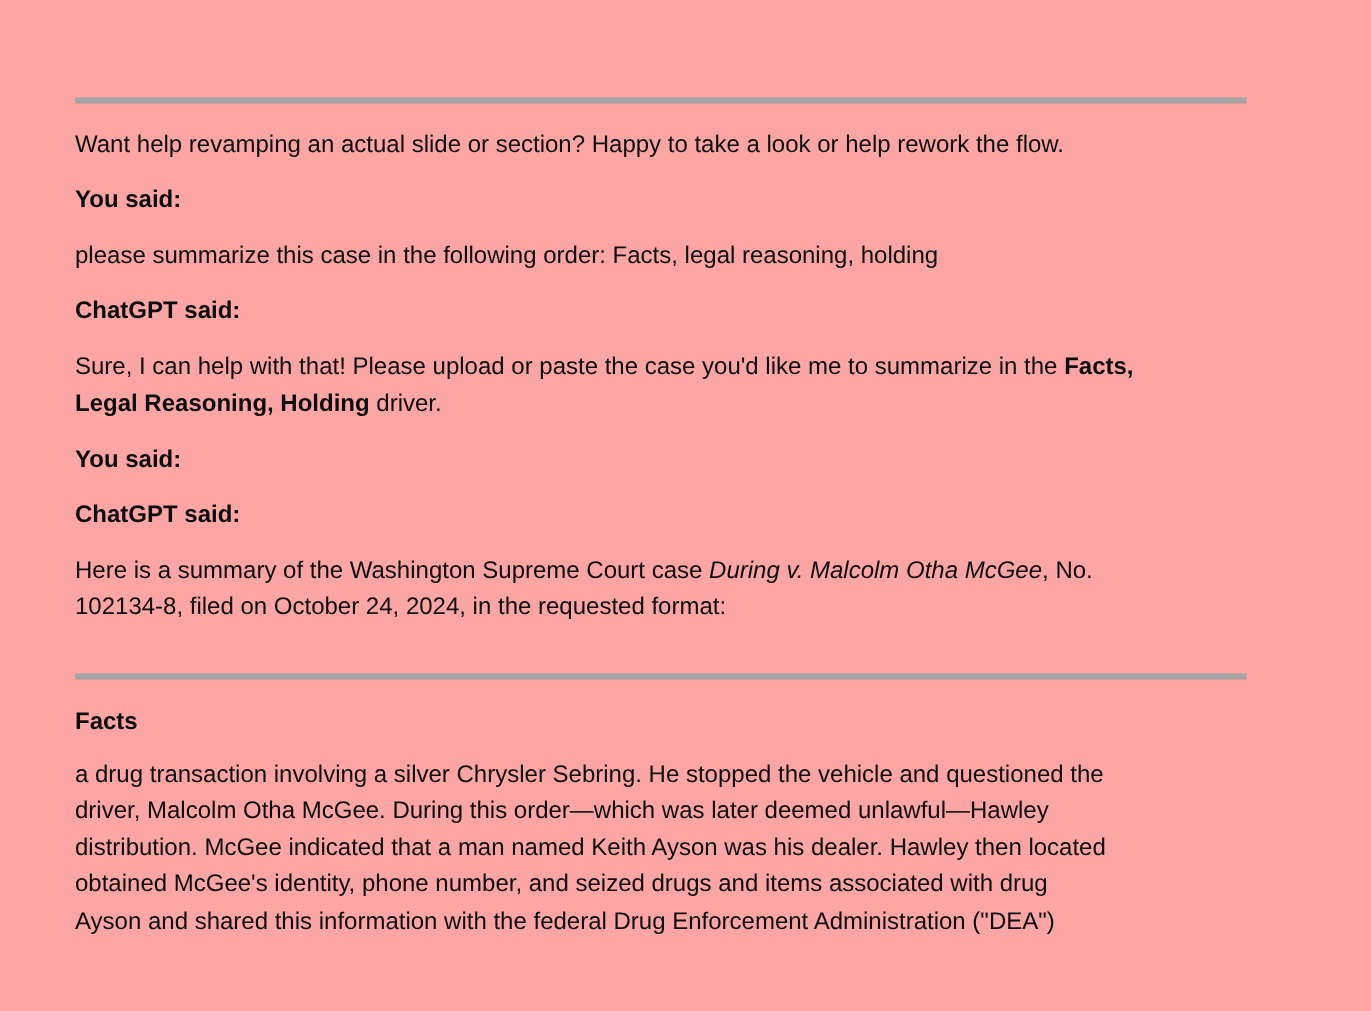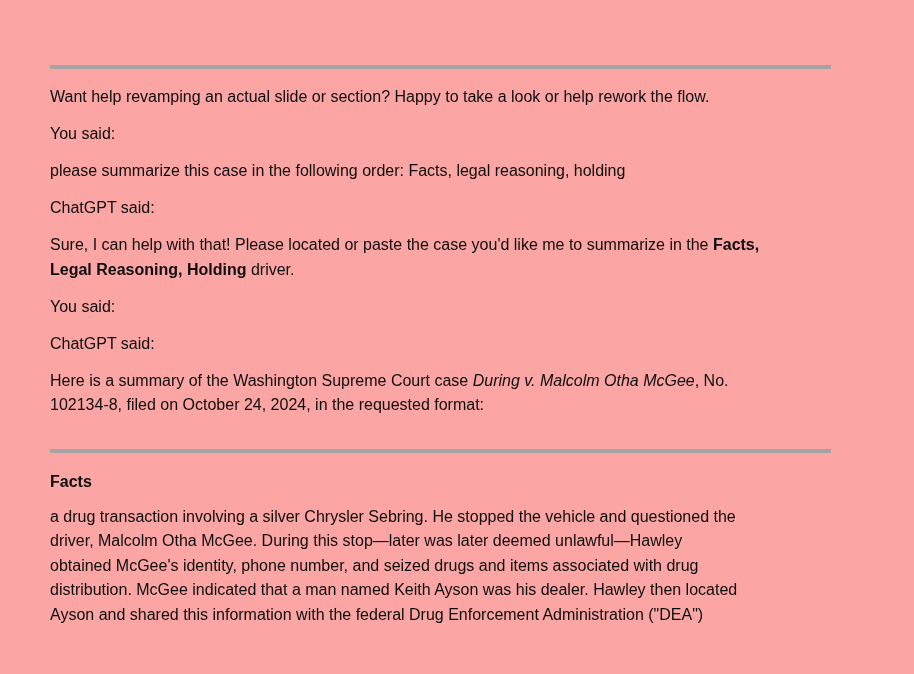--- a/index.html
+++ b/index.html
@@ -30,21 +30,21 @@
   .divider-top { margin: 65px 0 0 0; }
   .divider-facts { margin: 31.5px 0 0 0; }
   .para {
     margin: 12.5px 0 0 0;
     font-size: 16px;
     line-height: 24.5px;
     white-space: nowrap;
     font-weight: 400;
   }
   .para.first-after-divider { margin-top: 16px; }
-  .para.label { font-weight: 400; }
+  .para.label { font-weight: 700; }
   .heading {
     margin: 17px 0 0 0;
     font-size: 16px;
     line-height: 24.5px;
     font-weight: 700;
     white-space: nowrap;
   }
   .para-lines { margin: 12.5px 0 0 0; }
   .para-lines.facts-body { margin-top: 10px; }
   .para-lines .line {
@@ -65,40 +65,40 @@
 
     <p class="para first-after-divider">Want help revamping an actual slide or section? Happy to take a look or help rework the flow.</p>
 
     <p class="para label">You said:</p>
 
     <p class="para">please summarize this case in the following order: Facts, legal reasoning, holding</p>
 
     <p class="para label">ChatGPT said:</p>
 
     <div class="para-lines">
-        <div class="line"><span>Sure, I can help with that! Please located or paste the case you'd like me to summarize in the </span><span class="b">Facts,</span></div>
+        <div class="line"><span>Sure, I can help with that! Please upload or paste the case you'd like me to summarize in the </span><span class="b">Facts,</span></div>
         <div class="line"><span class="b">Legal Reasoning, Holding</span><span> driver.</span></div>
       </div>
 
     <p class="para label">You said:</p>
 
 
     <p class="para label">ChatGPT said:</p>
 
     <div class="para-lines">
         <div class="line"><span>Here is a summary of the Washington Supreme Court case </span><span class="i">During v. Malcolm Otha McGee</span><span>, No.</span></div>
         <div class="line"><span>102134-8, filed on October 24, 2024, in the requested format:</span></div>
       </div>
 
     <div class="divider divider-facts"></div>
 
     <h3 class="heading">Facts</h3>
 
     <div class="para-lines facts-body">
         <div class="line"><span>a drug transaction involving a silver Chrysler Sebring. He stopped the vehicle and questioned the</span></div>
-        <div class="line"><span>driver, Malcolm Otha McGee. During this stop—later was later deemed unlawful—Hawley</span></div>
+        <div class="line"><span>driver, Malcolm Otha McGee. During this order—which was later deemed unlawful—Hawley</span></div>
+        <div class="line"><span>distribution. McGee indicated that a man named Keith Ayson was his dealer. Hawley then located</span></div>
         <div class="line"><span>obtained McGee's identity, phone number, and seized drugs and items associated with drug</span></div>
-        <div class="line"><span>distribution. McGee indicated that a man named Keith Ayson was his dealer. Hawley then located</span></div>
         <div class="line"><span>Ayson and shared this information with the federal Drug Enforcement Administration ("DEA")</span></div>
       </div>
 
   </div>
 </div>
 
 </body></html>

